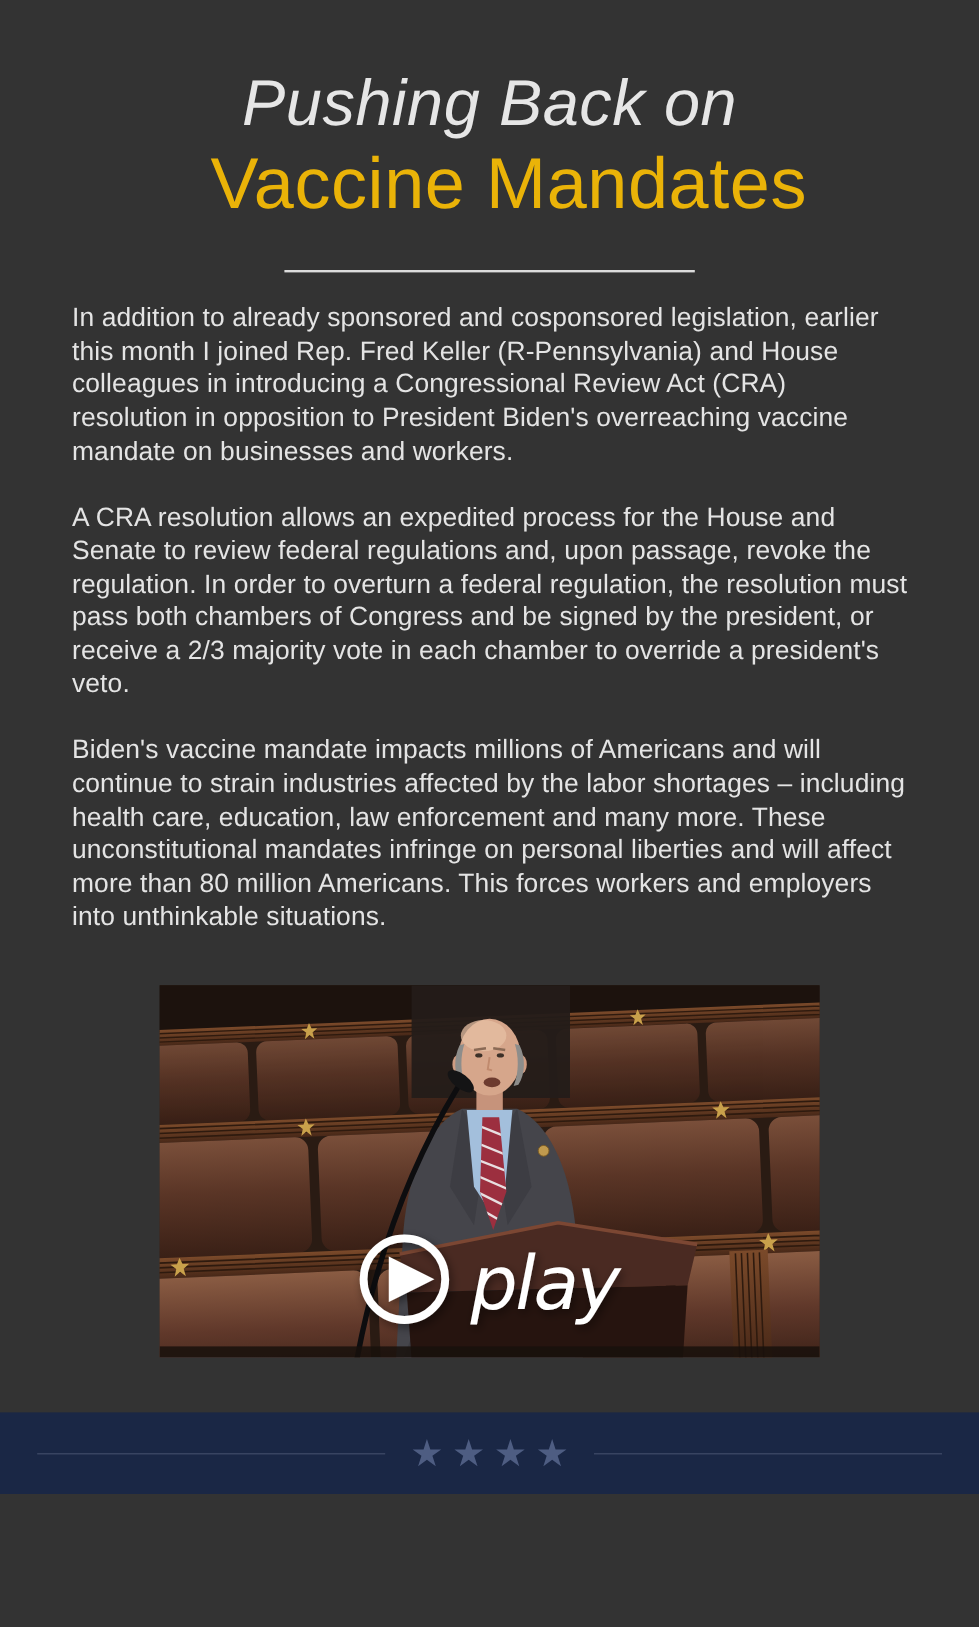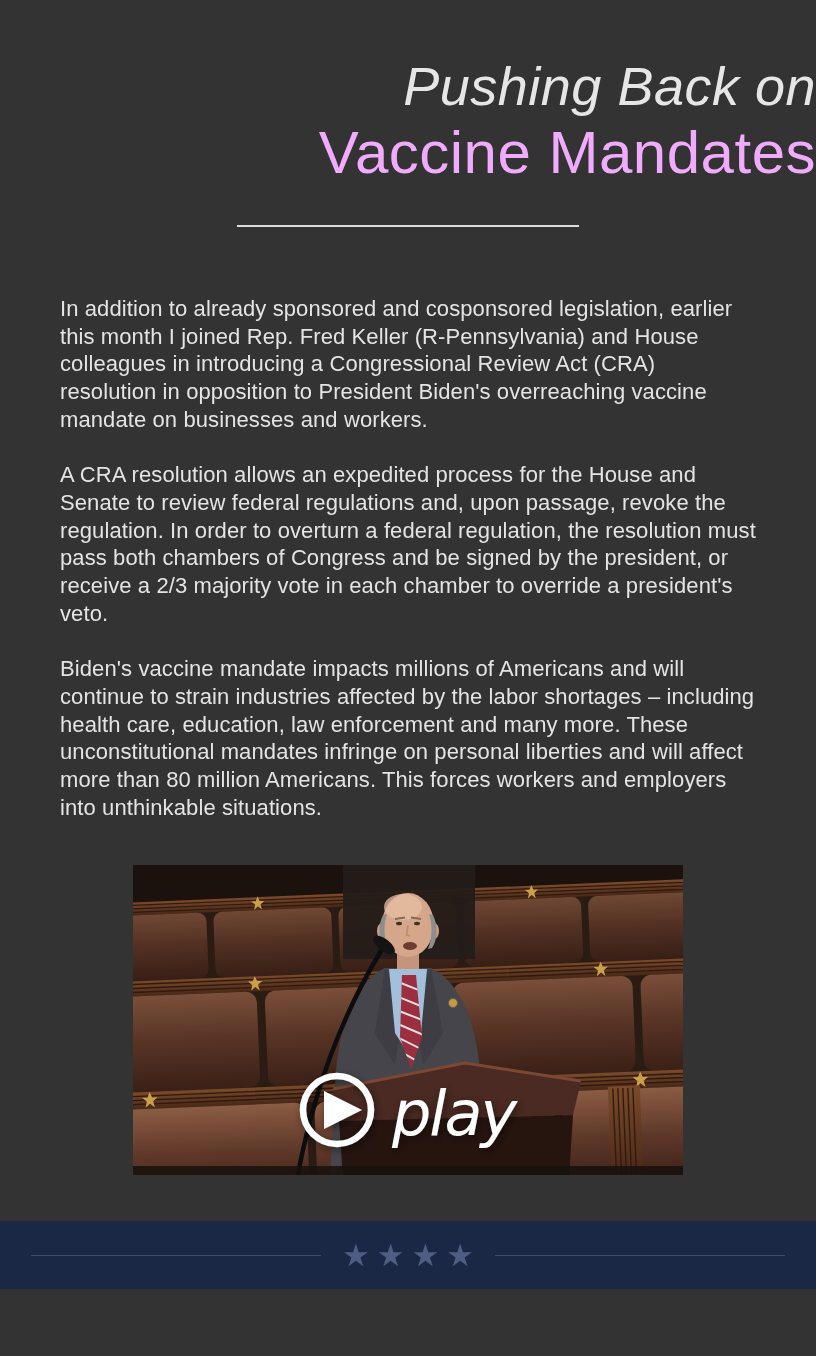--- a/index.html
+++ b/index.html
@@ -7,45 +7,45 @@
   body {
     width: 816px;
     height: 1356px;
     background: #333333;
     font-family: "Liberation Sans", sans-serif;
     color: #e8e8e8;
     overflow: hidden;
     display: flex;
     flex-direction: column;
   }
-  .header { padding-top: 54px; text-align: right; }
+  .header { padding-top: 54px; text-align: center; }
   .title-line1 {
     font-size: 54px;
     line-height: 64px;
     font-style: italic;
     font-weight: 300;
     letter-spacing: 0.5px;
     color: #e6e6e6;
   }
   .title-line2 {
     font-size: 60px;
     line-height: 70px;
     font-weight: 300;
     letter-spacing: 0.5px;
-    color: #f0abfc;
+    color: #eab308;
     margin-left: 32px;
   }
   .divider {
     width: 342px;
     height: 2px;
     background: #dcdcdc;
     border: none;
     margin: 37px auto 0 auto;
   }
-  .article { margin-top: 68px; padding: 0 60px; }
+  .article { margin-top: 24px; padding: 0 60px; }
   .article p {
     font-size: 22px;
     line-height: 27.7px;
     font-weight: 400;
     color: #e4e4e4;
     margin-bottom: 27.7px;
     letter-spacing: 0.1px;
   }
   .article p:last-child { margin-bottom: 0; }
   .video-figure {

